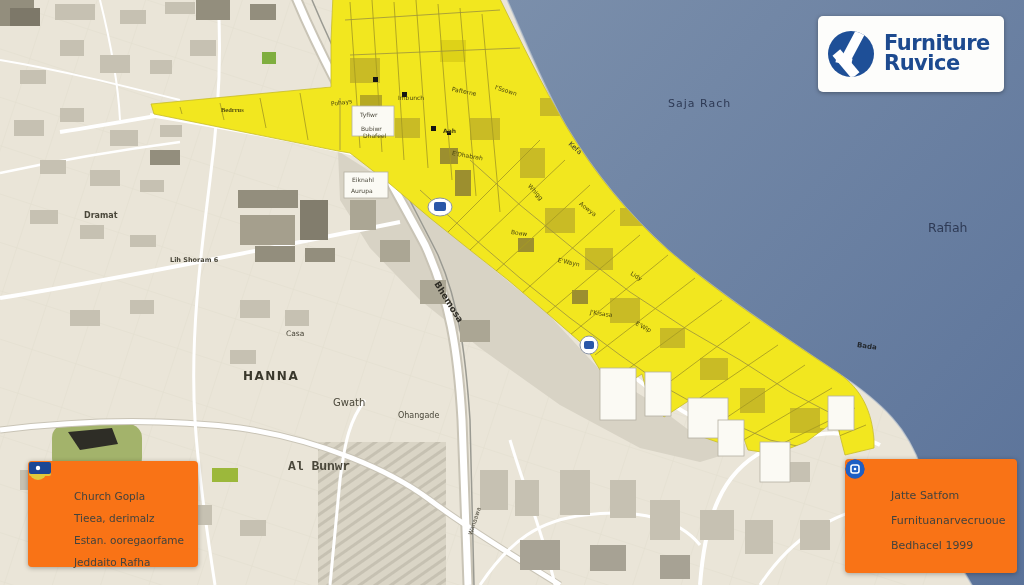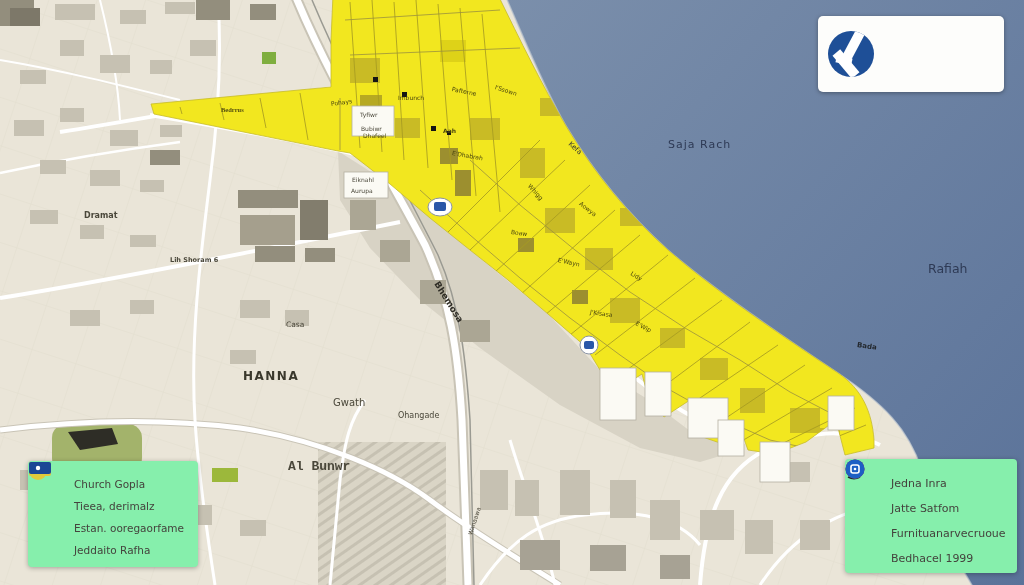--- a/index.html
+++ b/index.html
@@ -2,34 +2,34 @@
 <html><head>
 <meta charset="utf-8">
 <style>
   html,body{margin:0;padding:0;background:#222;}
   .stage{position:relative;width:1024px;height:585px;overflow:hidden;
          font-family:"DejaVu Sans",sans-serif;background:#eae5d8;}
   .stage svg{position:absolute;left:0;top:0;display:block;}
   
   .mlabel{position:absolute;white-space:nowrap;color:#4a473a;line-height:1;
           transform-origin:left center;pointer-events:none;}
-  .water-lbl{color:#2e3a55;margin-top:41px;}
+  .water-lbl{color:#2e3a55;}
   .zone-lbl{color:#4b470e;}
   
   .logo-card{position:absolute;left:818px;top:16px;width:186px;height:76px;background:#fdfdfb;
              border-radius:5px;box-shadow:0 1px 4px rgba(0,0,0,.35);display:flex;align-items:center;padding:0 10px;box-sizing:border-box;}
   .logo-mark{width:46px;height:46px;border-radius:50%;background:#1e4f97;position:relative;flex:0 0 auto;overflow:hidden;}
   .logo-mark i{position:absolute;background:#fff;}
   .logo-mark .b1{width:10px;height:34px;left:20px;top:-2px;transform:rotate(28deg);}
   .logo-mark .b2{width:10px;height:30px;left:13px;top:18px;transform:rotate(-40deg);}
   .logo-mark .b3{width:16px;height:7px;left:8px;top:26px;transform:rotate(12deg);}
   .logo-text{margin-left:10px;color:#1d4a8f;font-weight:bold;font-size:21px;line-height:.95;letter-spacing:-0.5px;}
   
-  .legend{position:absolute;background:#86efac;border-radius:4px;box-shadow:0 1px 5px rgba(0,0,0,.3);
-          padding:12px 12px;box-sizing:border-box;}
+  .legend{position:absolute;background:#f97316;border-radius:4px;box-shadow:0 1px 5px rgba(0,0,0,.3);
+          padding:24px 12px;box-sizing:border-box;}
   .legend-left{left:28px;top:461px;width:170px;height:106px;}
   .legend-right{left:845px;top:459px;width:172px;height:114px;}
   .lrow{display:flex;align-items:center;height:22px;}
   .legend-right .lrow{height:25px;}
   .licon{width:28px;display:flex;justify-content:center;align-items:center;flex:0 0 auto;}
   .llabel{font-size:10.5px;color:#44433d;margin-left:6px;white-space:nowrap;}
   .legend-right .llabel{font-size:11px;}
 </style>
 </head>
 <body>
@@ -246,21 +246,21 @@
       <ellipse cx="589" cy="345" rx="9" ry="9" fill="#fff" stroke="#8a93a5" stroke-width="1"></ellipse>
       <rect x="584" y="341" width="10" height="8" rx="2" fill="#2a57a8"></rect>
     </g>
   </svg>
 
   <div class="mlabel water-lbl" style="left:668px;top:98px;font-size:11px;letter-spacing:1px;">Saja Rach</div>
   <div class="mlabel water-lbl" style="left:928px;top:222px;font-size:12.5px;">Rafiah</div>
   <div class="mlabel" style="left:243px;top:370px;font-size:12px;font-weight:bold;letter-spacing:1.5px;color:#3a382c;">HANNA</div>
   <div class="mlabel" style="left:84px;top:212px;font-size:8px;font-weight:bold;">Dramat</div>
   <div class="mlabel" style="left:170px;top:257px;font-size:6.5px;font-weight:bold;text-align:right;">Lih Shoram 6</div>
-  <div class="mlabel" style="left:286px;top:321px;font-size:7.5px;">Casa</div>
+  <div class="mlabel" style="left:286px;top:330px;font-size:7.5px;">Casa</div>
   <div class="mlabel" style="left:398px;top:412px;font-size:8px;">Ohangade</div>
   <div class="mlabel" style="left:333px;top:398px;font-size:10px;">Gwath</div>
   <div class="mlabel" style="left:288px;top:460px;font-size:13px;font-weight:bold;font-family:Liberation Mono, monospace;">Al Bunwr</div>
   <div class="mlabel" style="left:436px;top:278px;font-size:9px;font-weight:bold;color:#2f2d26;transform:rotate(58deg);">Bhemosa</div>
   <div class="mlabel" style="left:569px;top:140px;font-size:7px;color:#333;transform:rotate(42deg);">Kefa</div>
   <div class="mlabel" style="left:857px;top:342px;font-size:7px;font-weight:bold;color:#24292f;transform:rotate(8deg);">Bada</div>
   <div class="mlabel" style="left:221px;top:107px;font-size:6.5px;font-weight:bold;color:#55500e;font-family:Liberation Serif, serif;">Bedrrus</div>
   <div class="mlabel" style="left:360px;top:112px;font-size:6px;">Tyfiwr</div>
   <div class="mlabel" style="left:361px;top:126px;font-size:6px;">Bubiwr</div>
   <div class="mlabel" style="left:352px;top:177px;font-size:6px;">Eiknahl</div>
@@ -280,20 +280,24 @@
   <div class="mlabel zone-lbl" style="left:590px;top:309px;font-size:6px;transform:rotate(8deg);">J'Kisasa</div>
   <div class="mlabel zone-lbl" style="left:636px;top:320px;font-size:6px;transform:rotate(28deg);">E'Wip</div>
   <div class="mlabel" style="left:470px;top:532px;font-size:6px;transform:rotate(-72deg);">Wanaawa</div>
 
   <div class="logo-card">
     <div class="logo-mark">
         <i class="b1"></i>
         <i class="b2"></i>
         <i class="b3"></i>
       </div>
+    <div class="logo-text">
+      <div>Furniture</div>
+      <div>Ruvice</div>
+    </div>
   </div>
 
   <div class="legend legend-left">
     <div class="lrow">
       <span class="licon">
         <svg width="24" height="16">
             <rect x="8" y="1" width="8" height="5" rx="1.5" fill="#e5c63a"></rect>
             <rect x="1" y="4" width="22" height="11" rx="2" fill="#e5c63a"></rect>
             <rect x="3" y="8" width="18" height="2.5" fill="#f7eda4"></rect>
           </svg>
@@ -323,30 +327,20 @@
             <circle cx="10" cy="7" r="2.2" fill="#fff"></circle>
           </svg>
       </span>
       <span class="llabel">Jeddaito Rafha</span>
     </div>
   </div>
 
   <div class="legend legend-right">
     <div class="lrow">
       <span class="licon">
-        <svg width="18" height="21">
-          <path d="M9,1 C5.2,1 2.5,3.8 2.5,7.2 C2.5,10.6 6,13 9,17 C12,13 15.5,10.6 15.5,7.2 C15.5,3.8 12.8,1 9,1 Z" fill="#23272e"></path>
-          <circle cx="9" cy="7" r="2.6" fill="#fff"></circle>
-          <path d="M3,18 Q9,21 15,18" stroke="#23272e" stroke-width="1.8" fill="none"></path>
-        </svg>
-      </span>
-      <span class="llabel">Jedna Inra</span>
-    </div>
-    <div class="lrow">
-      <span class="licon">
         <svg width="20" height="20">
             <circle cx="10" cy="10" r="9.5" fill="#5fbf36"></circle>
             <rect x="6" y="6" width="8" height="8" rx="2.5" fill="none" stroke="#fff" stroke-width="1.6"></rect>
             <circle cx="10" cy="10" r="1.3" fill="#fff"></circle>
           </svg>
       </span>
       <span class="llabel">Jatte Satfom</span>
     </div>
     <div class="lrow">
       <span class="licon">

